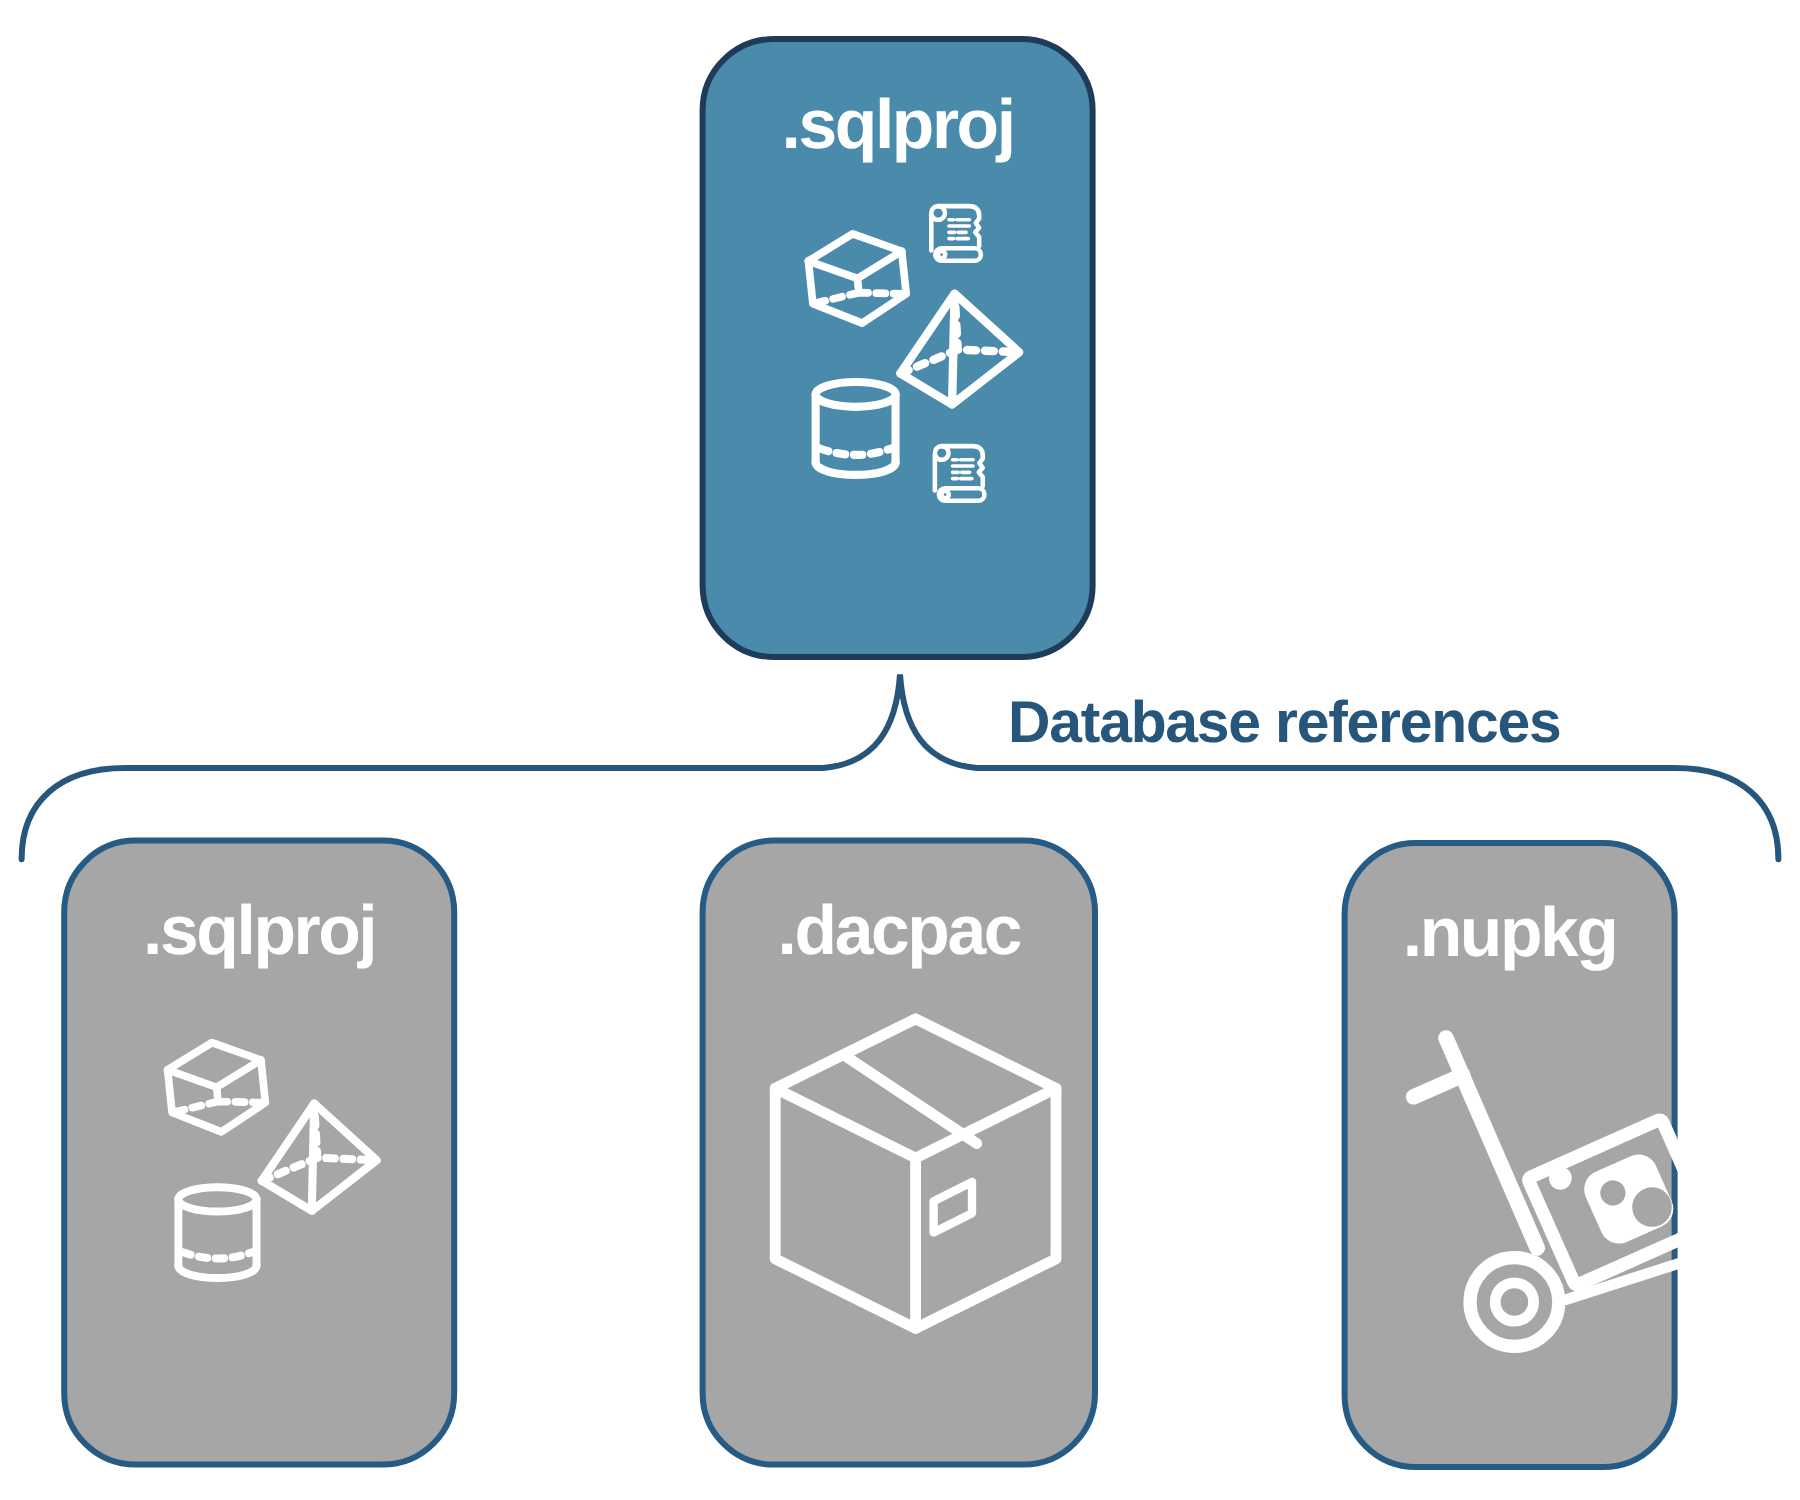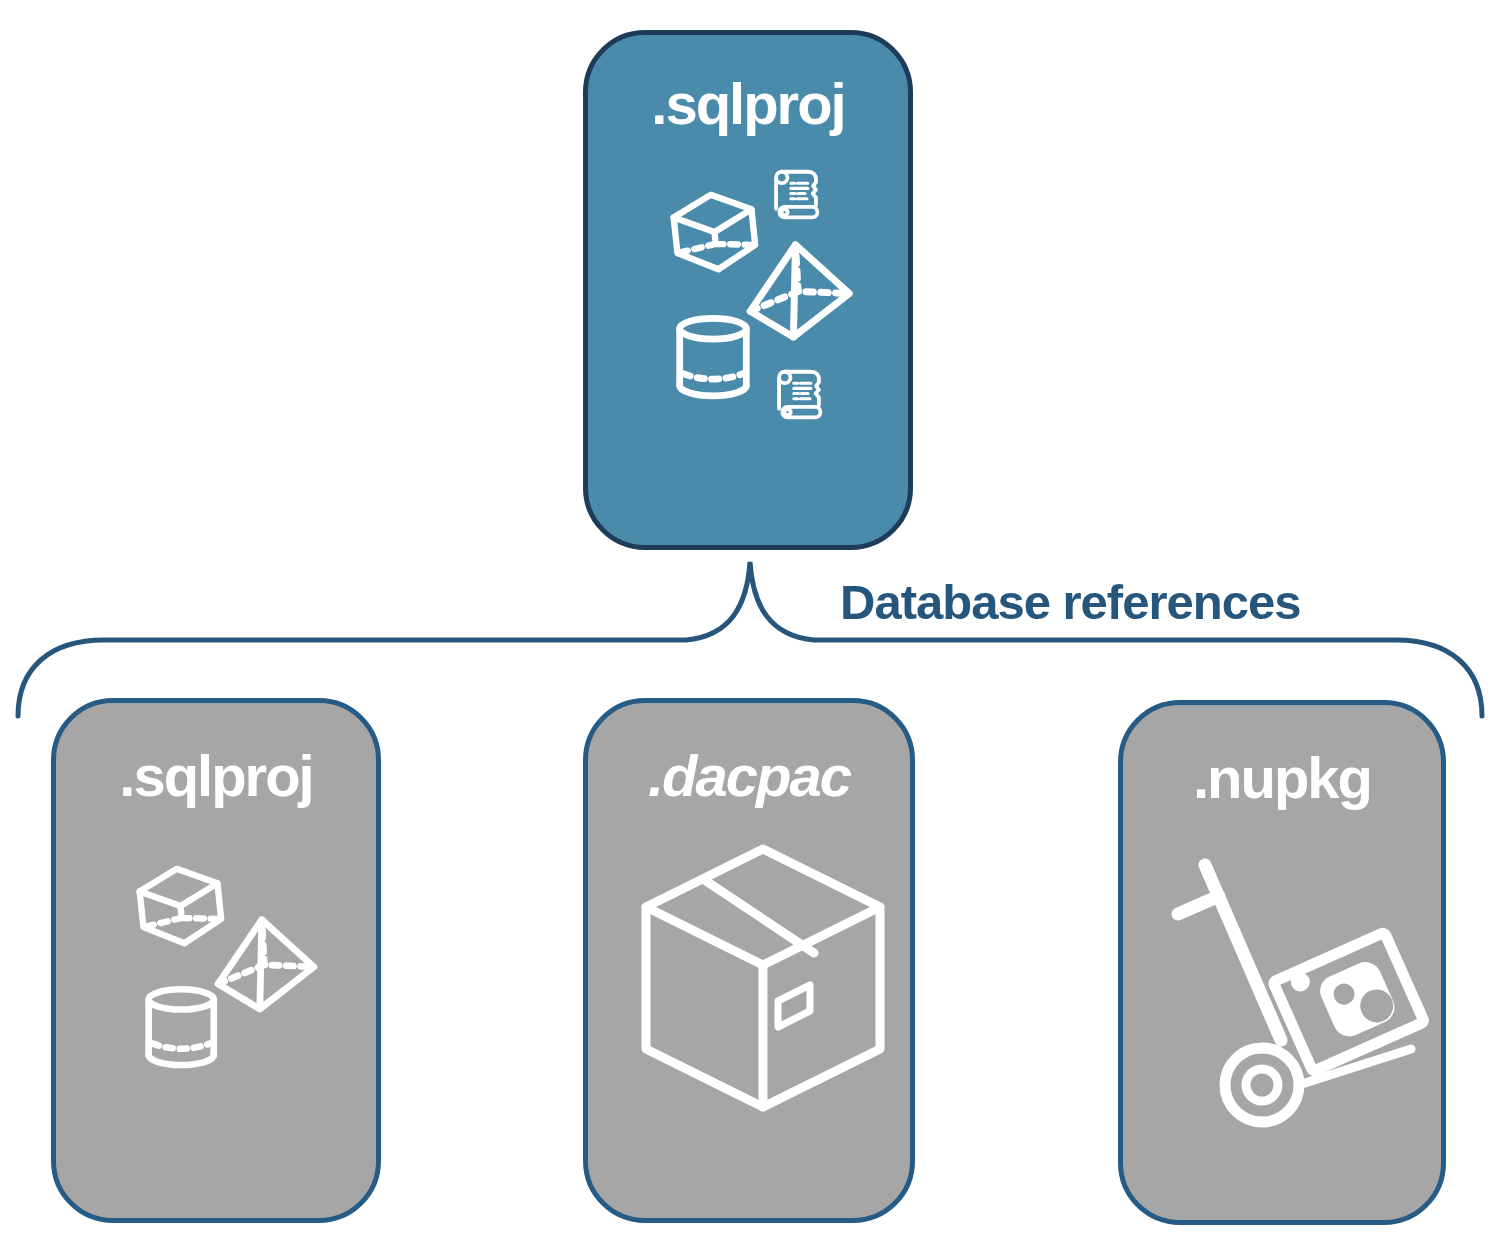--- a/index.html
+++ b/index.html
@@ -14,22 +14,22 @@
   }
   *{margin:0;padding:0;box-sizing:border-box;}
   html,body{width:1500px;height:1250px;background:var(--background);overflow:hidden;}
   body{font-family:"Liberation Sans","DejaVu Sans",sans-serif;}
   .canvas{position:relative;width:1500px;height:1250px;background:var(--background);padding-left:18px;}
   .card{position:absolute;border-radius:62px;}
   .card-teal{background:var(--teal-fill);border:5px solid var(--teal-border);}
   .card-gray{background:var(--gray-fill);border:5px solid var(--gray-border);}
   .top-card{left:583px;top:30px;width:330px;height:520px;}
   .card-a{left:51px;top:698px;width:330px;height:525px;}
-  .card-b{left:583px;top:698px;width:332px;height:525px;font-style:italic;}
-  .card-c{left:1118px;top:700px;width:328px;height:525px;}
+  .card-b{left:583px;top:698px;width:332px;height:525px;}
+  .card-c{left:1118px;top:700px;width:280px;height:525px;}
   .card-title{
     text-align:center;font-weight:bold;font-size:58px;line-height:58px;
     letter-spacing:-2px;color:var(--title-color);
   }
   .top-card .card-title{padding-top:40px;}
   .card-gray .card-title{padding-top:44px;}
   .icon-svg{position:absolute;color:var(--icon-color);}
   .brace-svg{position:absolute;left:0;top:0;width:1500px;height:1250px;pointer-events:none;}
   .brace-path{fill:none;stroke:var(--line-color);stroke-width:5;stroke-linecap:round;}
   .connector-label{

